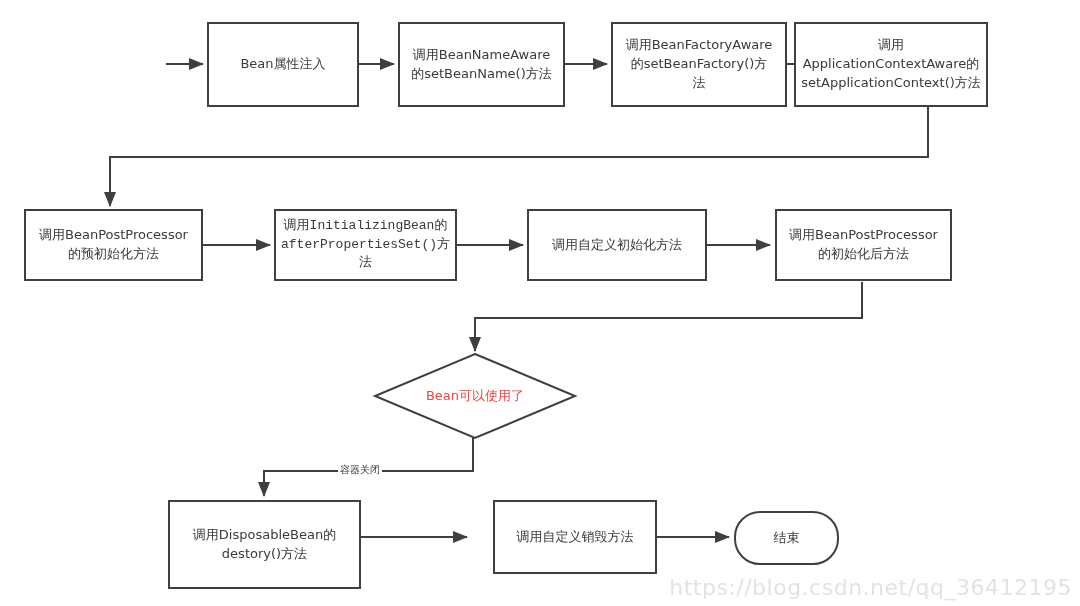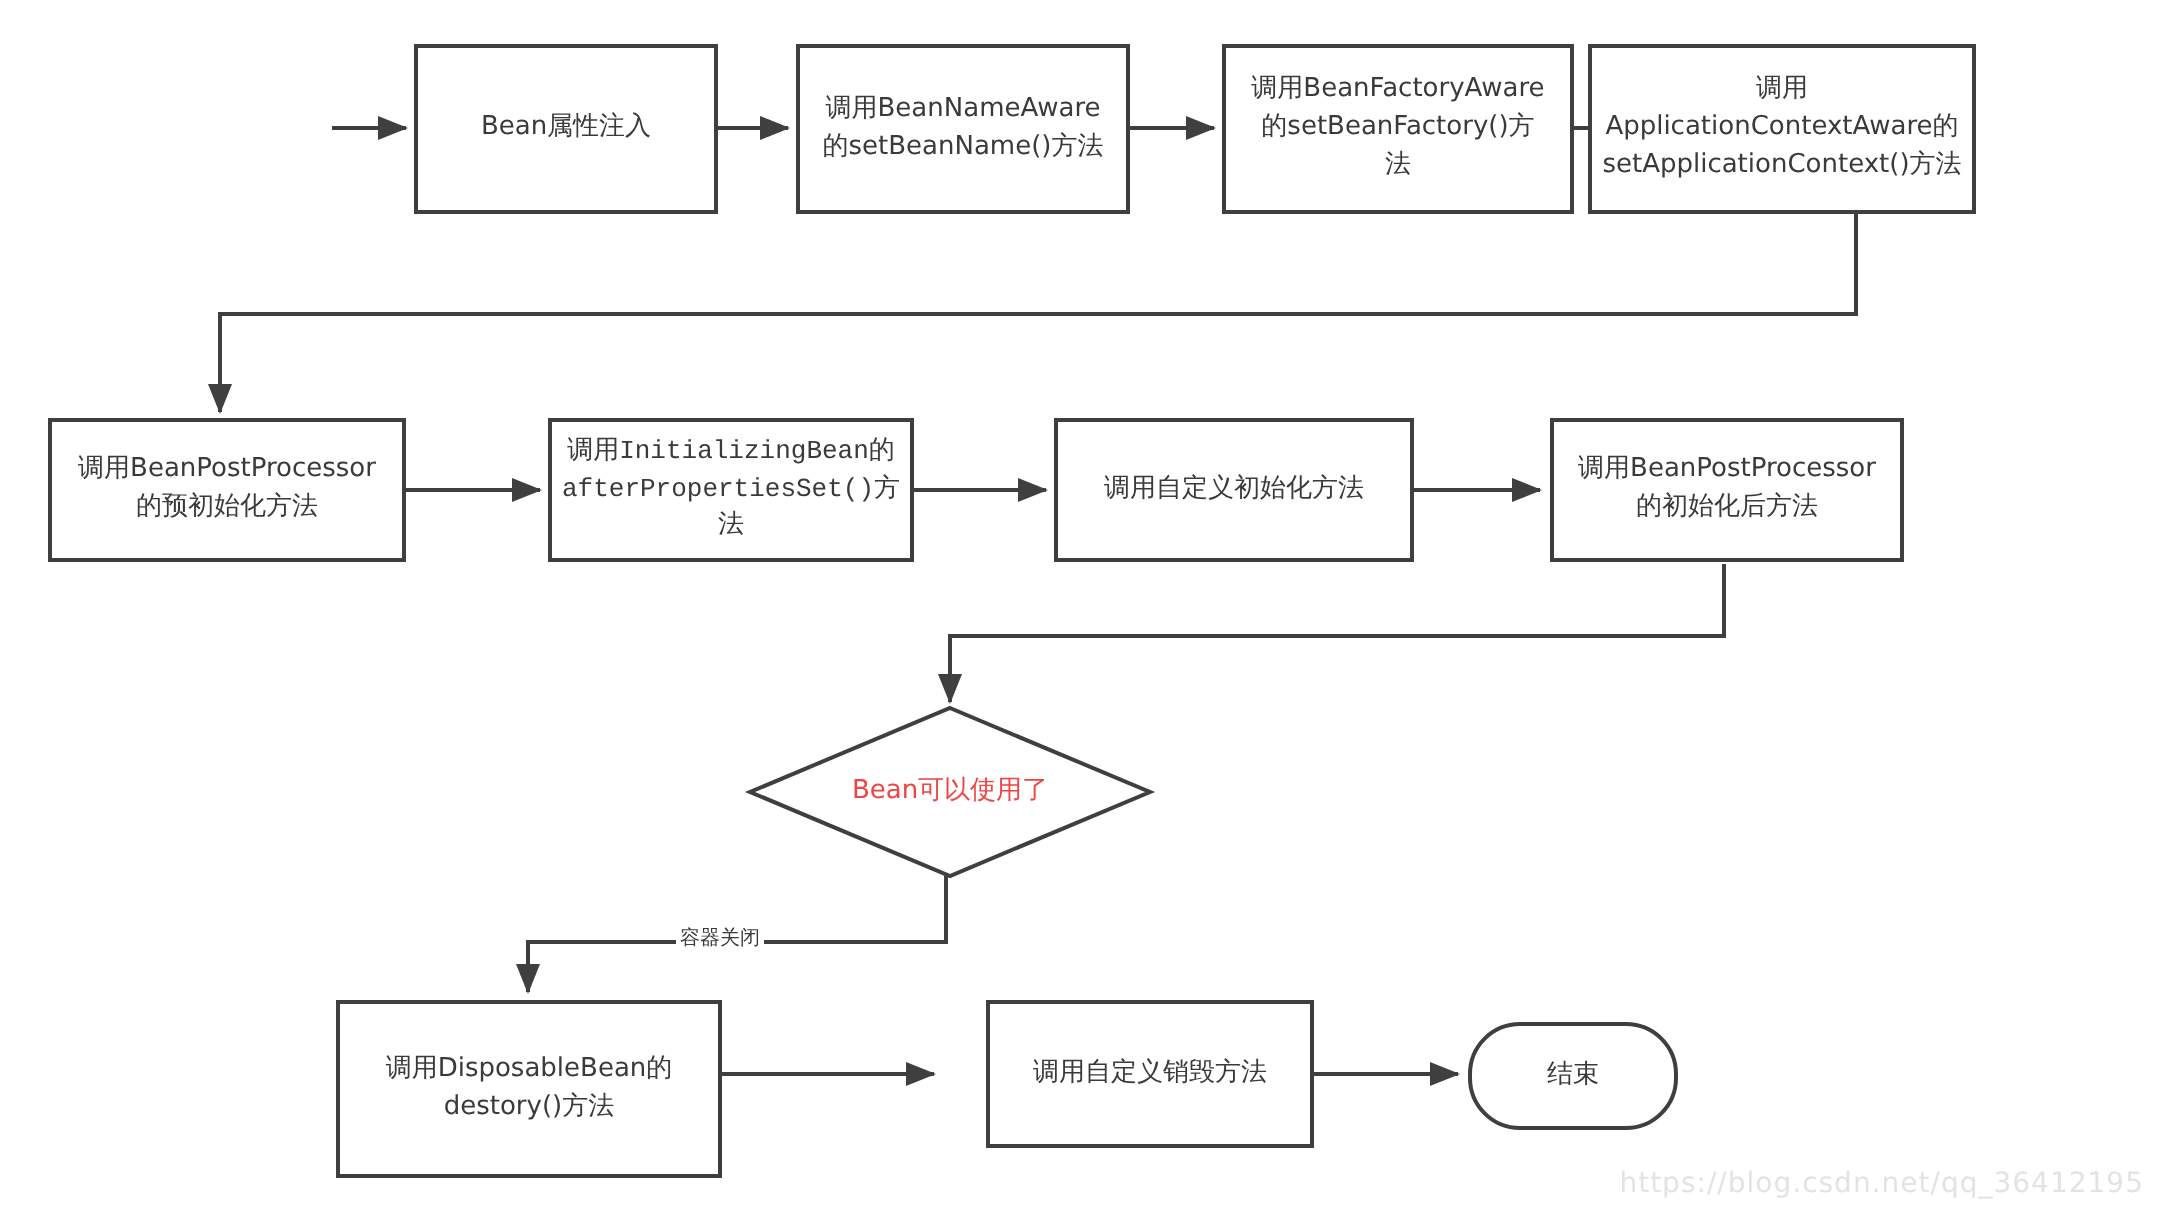--- a/index.html
+++ b/index.html
@@ -68,21 +68,21 @@
     font-size: 10px;
     line-height: 1;
     padding: 1px 2px;
     white-space: nowrap;
   }
   .watermark {
     position: absolute;
     right: 8px;
     bottom: 6px;
     color: #e3e3e3;
-    font-size: 14px;
+    font-size: 22px;
     letter-spacing: 0.5px;
     white-space: nowrap;
   }
 </style>
 </head>
 <body>
 
 <div class="canvas">
 
   <svg class="edges" viewBox="0 0 1080 606">

